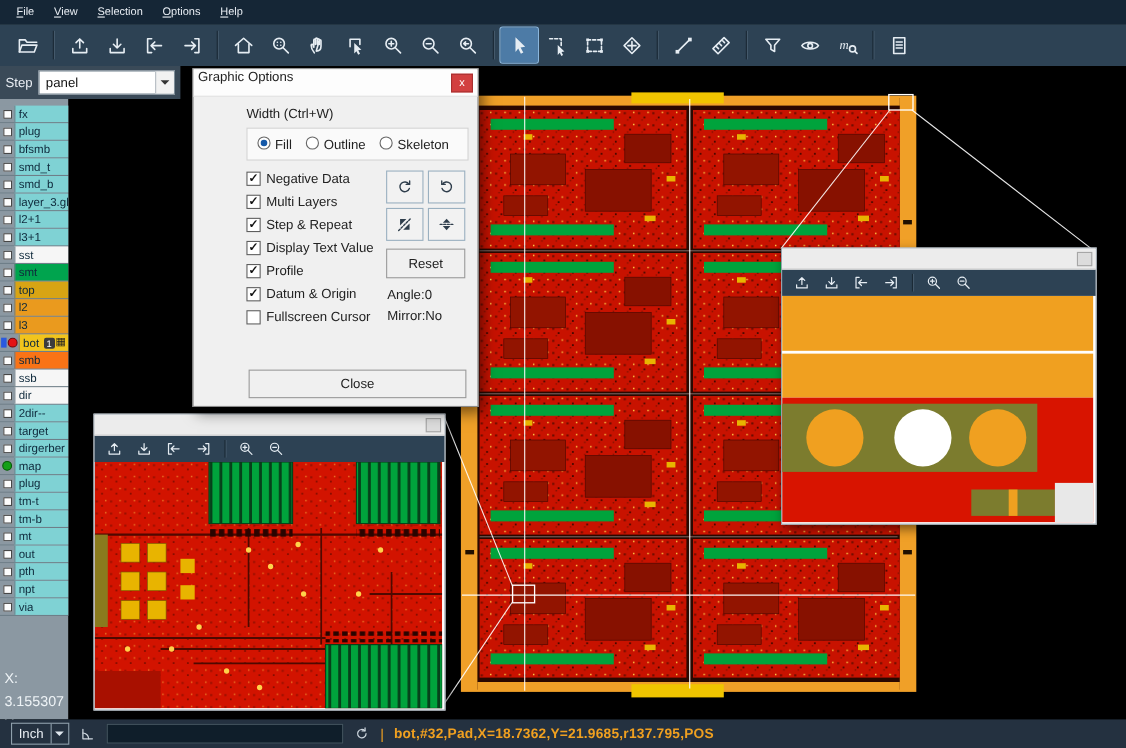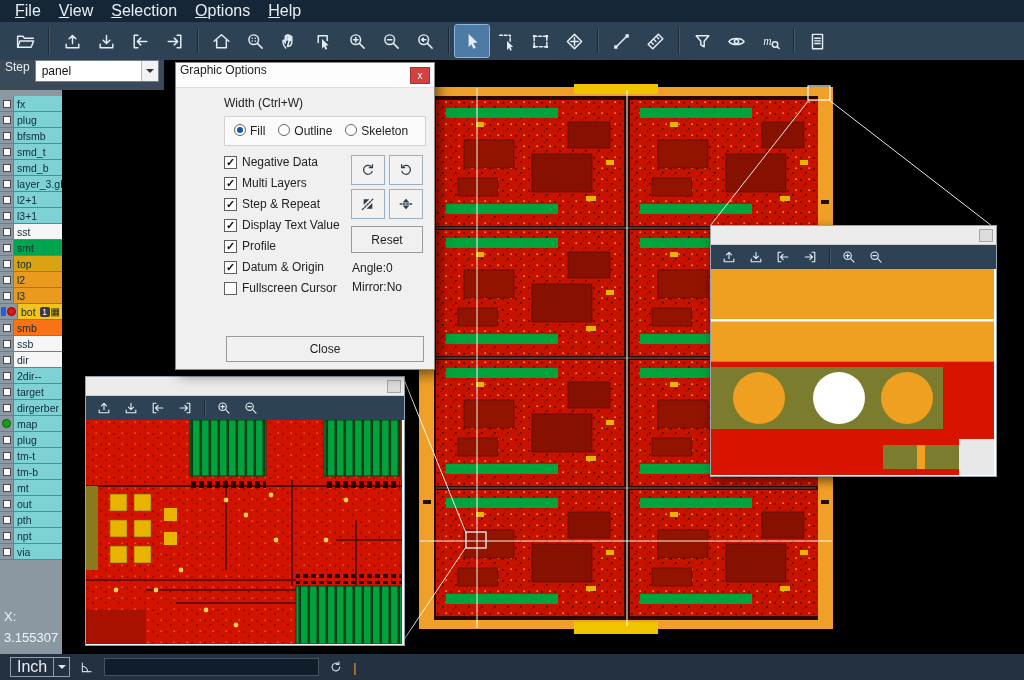--- a/index.html
+++ b/index.html
@@ -1,34 +1,34 @@
 <!DOCTYPE html>
 <html><head>
 <meta charset="utf-8">
 <style>
   html,body{margin:0;padding:0;background:#444;}
   #app{position:relative;width:1024px;height:680px;overflow:hidden;background:#000;
        font-family:"Liberation Sans",sans-serif;user-select:none;}
   
   .menubar{position:absolute;left:0;top:0;right:0;height:22px;background:#152636;
            display:flex;align-items:center;padding-left:6px;z-index:30;}
-  .menu-item{color:#e9eef4;font-size:16px;padding:3px 9px;cursor:default;}
+  .menu-item{color:#e9eef4;font-size:10px;padding:3px 9px;cursor:default;}
   .menu-item::first-letter{text-decoration:underline;}
   
   .toolbar{position:absolute;left:0;top:22px;right:0;height:38px;background:#2d4254;
            display:flex;align-items:center;padding:0 8px;z-index:30;}
   .tb-btn{width:34px;height:32px;display:flex;align-items:center;justify-content:center;
           color:#e6edf3;border-radius:2px;flex:0 0 auto;}
   .tb-btn.active{background:#4d7ba6;outline:1px solid #8ab6dd;}
   .tb-btn svg{display:block;}
   .tb-sep{width:1px;height:26px;background:#1b2a36;box-shadow:1px 0 0 #44596b;margin:0 6px;flex:0 0 auto;}
   
   .sidebar{position:absolute;left:0;top:60px;width:62px;bottom:26px;background:#8b98a2;z-index:6;}
   .step-row{position:absolute;left:0;top:60px;width:164px;height:30px;background:#3a4a58;
-            display:flex;align-items:flex-start;gap:5px;padding:0 5px;z-index:7;box-sizing:border-box;}
+            display:flex;align-items:center;gap:5px;padding:0 5px;z-index:7;box-sizing:border-box;}
   .step-label{color:#e9eef4;font-size:12px;}
   .step-combo{flex:1;height:20px;background:#fff;border:1px solid #72828e;display:flex;
               align-items:center;font-size:12px;color:#111;padding-left:6px;position:relative;}
   .combo-btn{position:absolute;right:0;top:0;bottom:0;width:16px;border-left:1px solid #b5bcc2;
              display:flex;align-items:center;justify-content:center;background:#f2f2f2;}
   .combo-btn::after{content:"";border:4px solid transparent;border-top-color:#333;margin-top:4px;}
   .layer-list{position:absolute;left:0;top:36px;right:0;}
   .lrow{height:15px;display:flex;align-items:stretch;position:relative;border-bottom:1px solid #6e7e88;background:#8b98a2;}
   .lcheck{width:13px;display:flex;align-items:center;justify-content:center;gap:1px;flex:0 0 auto;}
   .lcheck.wide{width:17px;}
@@ -79,21 +79,21 @@
   .rot-btn{background:#f2f2f2;border:1px solid #9ab0c0;display:flex;align-items:center;justify-content:center;color:#2f3e4c;}
   .reset-btn{margin-top:7px;width:70px;height:25px;background:#f0f0f0;border:1px solid #9a9a9a;
              font-size:12px;color:#222;display:flex;align-items:center;justify-content:center;}
   .dlg-stat{font-size:12px;color:#222;line-height:19px;align-self:flex-start;margin-left:4px;margin-top:6px;white-space:pre;}
   .close-btn{position:absolute;left:10px;right:10px;bottom:8px;height:24px;background:#f0f0f0;border:1px solid #9a9a9a;
              font-size:12px;color:#222;display:flex;align-items:center;justify-content:center;}
   
   .statusbar{position:absolute;left:0;right:0;bottom:0;height:26px;background:#243140;display:flex;
              align-items:center;gap:9px;padding:0 10px;z-index:30;box-sizing:border-box;}
   .unit-combo{height:18px;border:1px solid #8fa0ac;display:flex;align-items:center;color:#e9eef4;
-              font-size:16px;padding-left:6px;}
+              font-size:12px;padding-left:6px;}
   .unit-arrow{width:15px;height:100%;border-left:1px solid #8fa0ac;display:flex;align-items:center;justify-content:center;margin-left:6px;}
   .unit-arrow::after{content:"";border:4px solid transparent;border-top-color:#dfe7ee;margin-top:4px;}
   .sb-icon{color:#cfd8e0;display:flex;align-items:center;}
   .cmd-input{width:205px;height:16px;background:#0f1e2a;border:1px solid #44545f;color:#dfe7ee;
              font-size:11px;padding:0 4px;outline:none;}
   .sb-pipe{color:#f0a020;font-size:13px;}
   .status-msg{color:#f0a020;font-size:12.5px;font-weight:600;letter-spacing:.2px;white-space:nowrap;}
 </style>
 </head>
 <body>
@@ -833,15 +833,16 @@
         </svg>
       </span>
     <input class="cmd-input" value="" style="">
     <span class="sb-icon" id="sb-refresh">
         <svg viewBox="0 0 20 20" width="16" height="16" fill="none" stroke="currentColor" stroke-width="1.4" stroke-linecap="round" stroke-linejoin="round">
           <path d="M14.7 10a4.8 4.8 0 1 1-1.4-3.4"></path>
           <path d="M13.6 3.4v3.4h-3.4"></path>
         </svg>
       </span>
     <span class="sb-pipe">|</span>
+    <span class="status-msg">bot,#32,Pad,X=18.7362,Y=21.9685,r137.795,POS</span>
   </div>
 
 </div>
 
 </body></html>

